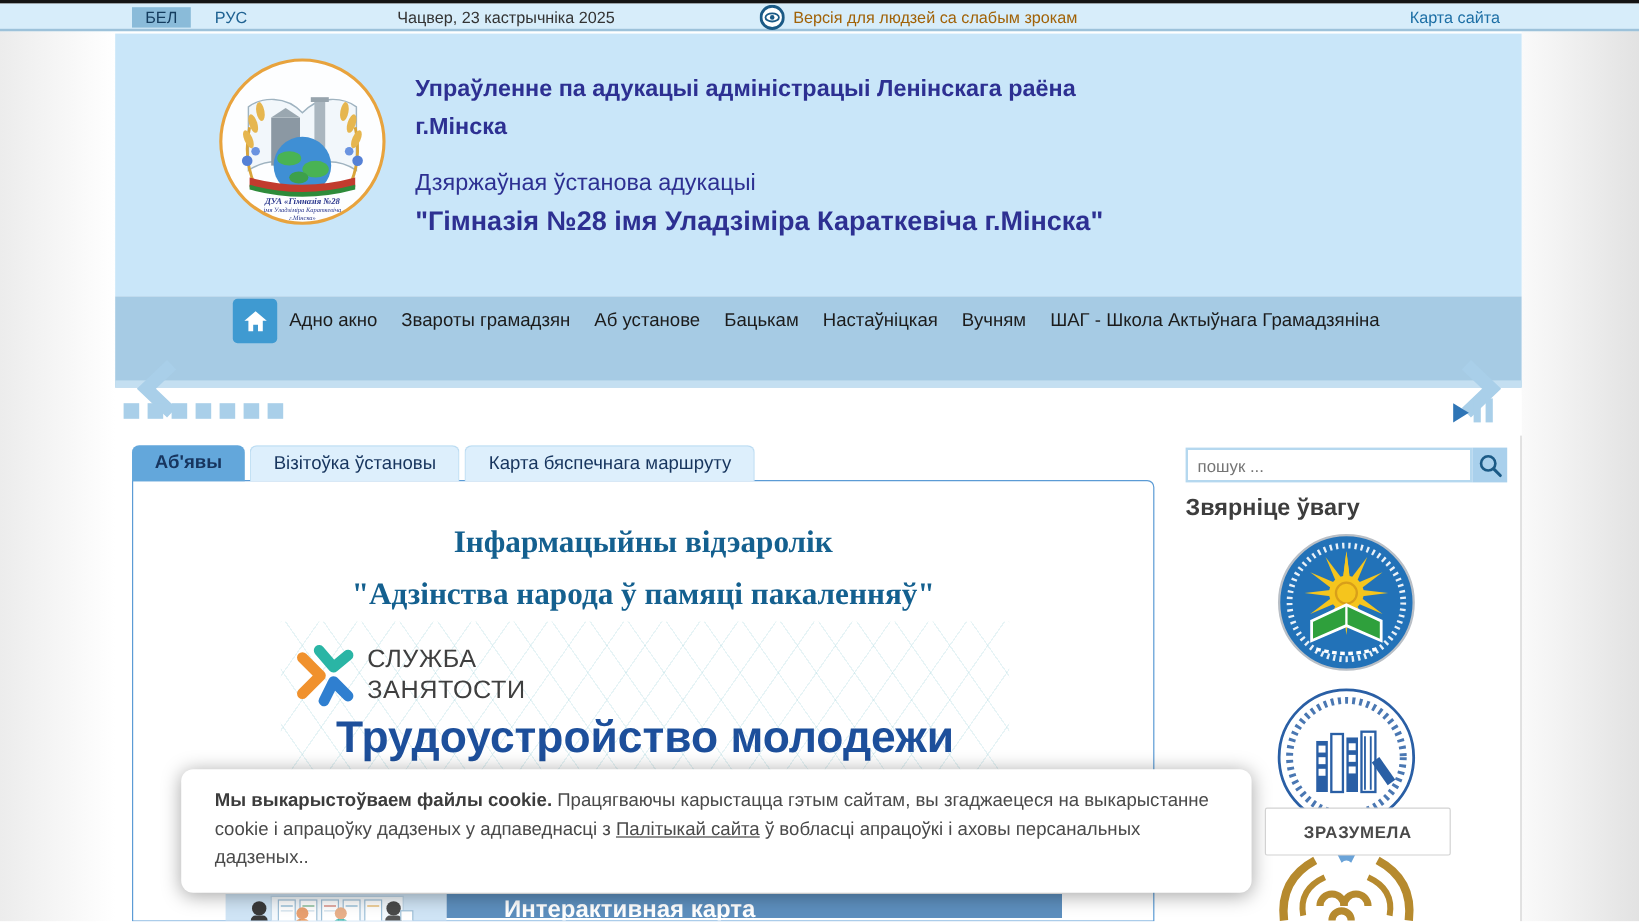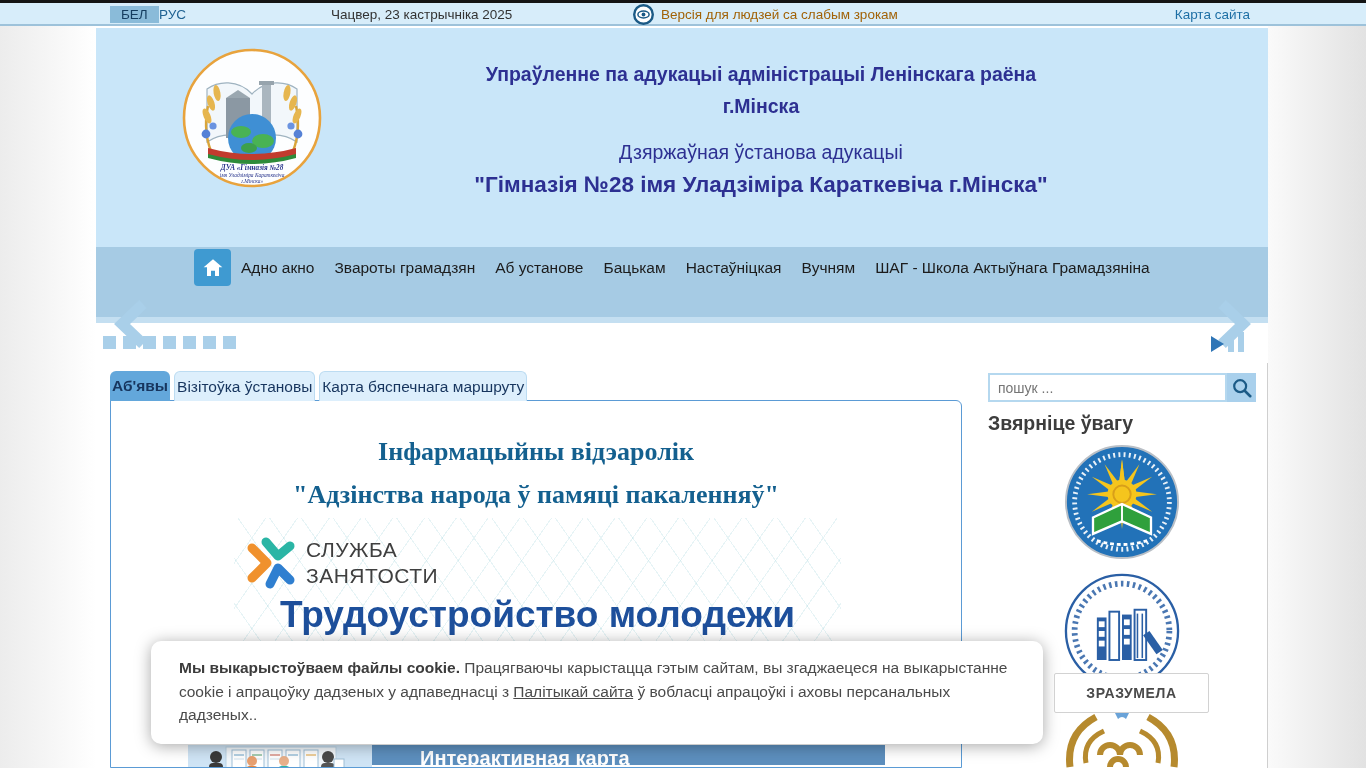--- a/index.html
+++ b/index.html
@@ -11,30 +11,30 @@
   .edge-left  { position:absolute; left:0; top:25px; width:96px; height:743px;
                 background:linear-gradient(270deg,#ffffff 0%,#ececec 100%); }
   .edge-right { position:absolute; left:1268px; top:25px; width:98px; height:743px;
                 background:linear-gradient(90deg,#fafafa 0%,#e2e2e2 100%); }
 
   
   .top-strip { position:absolute; left:0; top:0; width:1366px; height:3px; background:#141414; }
   .topbar { position:absolute; left:0; top:3px; width:1366px; height:23px; background:#d7edfa;
             border-bottom:2px solid #9dc2da; font-size:13.5px; }
   .lang-bel { position:absolute; left:110px; top:3px; padding:1px 11px; background:#8abbd9; color:#143c5e; }
-  .lang-rus { position:absolute; left:159px; top:4px; color:#1f6292; cursor:pointer; }
+  .lang-rus { position:absolute; left:159px; top:4px; color:#1f6292; cursor:pointer;padding-left:20px; }
   .topbar-date { position:absolute; left:331px; top:4px; color:#333; }
   .access-link { position:absolute; left:633px; top:1px; display:flex; align-items:center; gap:7px;
                  color:#a16207; cursor:pointer; }
   .sitemap-link { position:absolute; right:116px; top:4px; color:#1d6fa5; cursor:pointer; }
 
   
   .header { position:absolute; left:96px; top:28px; width:1172px; height:219px; background:#c9e6f9; }
   .logo { position:absolute; left:86px; top:20px; width:140px; height:140px; cursor:pointer; }
-  .titles { position:absolute; left:250px; top:0; width:830px; text-align:center; color:#2d3092; }
+  .titles { position:absolute; left:250px; top:0; width:830px; text-align:left; color:#2d3092; }
   .t-dept  { margin-top:30px; font-size:19.5px; font-weight:bold; line-height:32px; }
   .t-dept2 { font-size:19.5px; font-weight:bold; line-height:32px; }
   .t-type  { margin-top:16px; font-size:19.5px; line-height:28px; }
   .t-name  { margin-top:6px; font-size:22.5px; font-weight:bold; }
 
   
   .navbar { position:absolute; left:96px; top:247px; width:1172px; height:76px; background:#a6cbe4;
             border-bottom:6px solid #c4dff1; }
   .home-btn { position:absolute; left:98px; top:2px; width:37px; height:37px; background:#3f9ad1;
               border-radius:4px; display:flex; align-items:center; justify-content:center; cursor:pointer; }
@@ -50,21 +50,21 @@
   .chev { position:absolute; cursor:pointer; }
   .chev-left  { left:112px; top:298px; }
   .chev-right { left:1213px; top:298px; }
   .play-btn  { position:absolute; left:1211px; top:336px; width:0; height:0; cursor:pointer;
                border-left:13px solid #2e75b6; border-top:8px solid transparent; border-bottom:8px solid transparent; }
   .pause-btn { position:absolute; left:1228px; top:332px; display:flex; gap:4px; cursor:pointer; }
   .pause-btn i { display:block; width:6px; height:20px; background:#a9cfe9; }
 
   
   .tabs { position:absolute; left:110px; top:371px; display:flex; gap:4px; z-index:3; }
-  .tab { height:30px; padding:0 2px; display:flex; align-items:center; font-size:15.5px;
+  .tab { height:30px; padding:0 19px; display:flex; align-items:center; font-size:15.5px;
          color:#17355e; border-radius:6px 6px 0 0; cursor:pointer; white-space:nowrap; }
   .tab.active { background:#63a7db; font-weight:bold; }
   .tab.inactive { background:#ddeffc; border:1px solid #bcdcf2; border-bottom:none; }
 
   
   .card { position:absolute; left:110px; top:400px; width:852px; height:368px; background:#fff;
           border:1px solid #5b9bd5; border-radius:0 6px 0 0; overflow:hidden; z-index:2; }
   .h-serif { text-align:center; font-family:"Liberation Serif", serif; font-weight:bold;
              font-size:26px; color:#14608f; }
   .h1 { margin-top:36px; }

